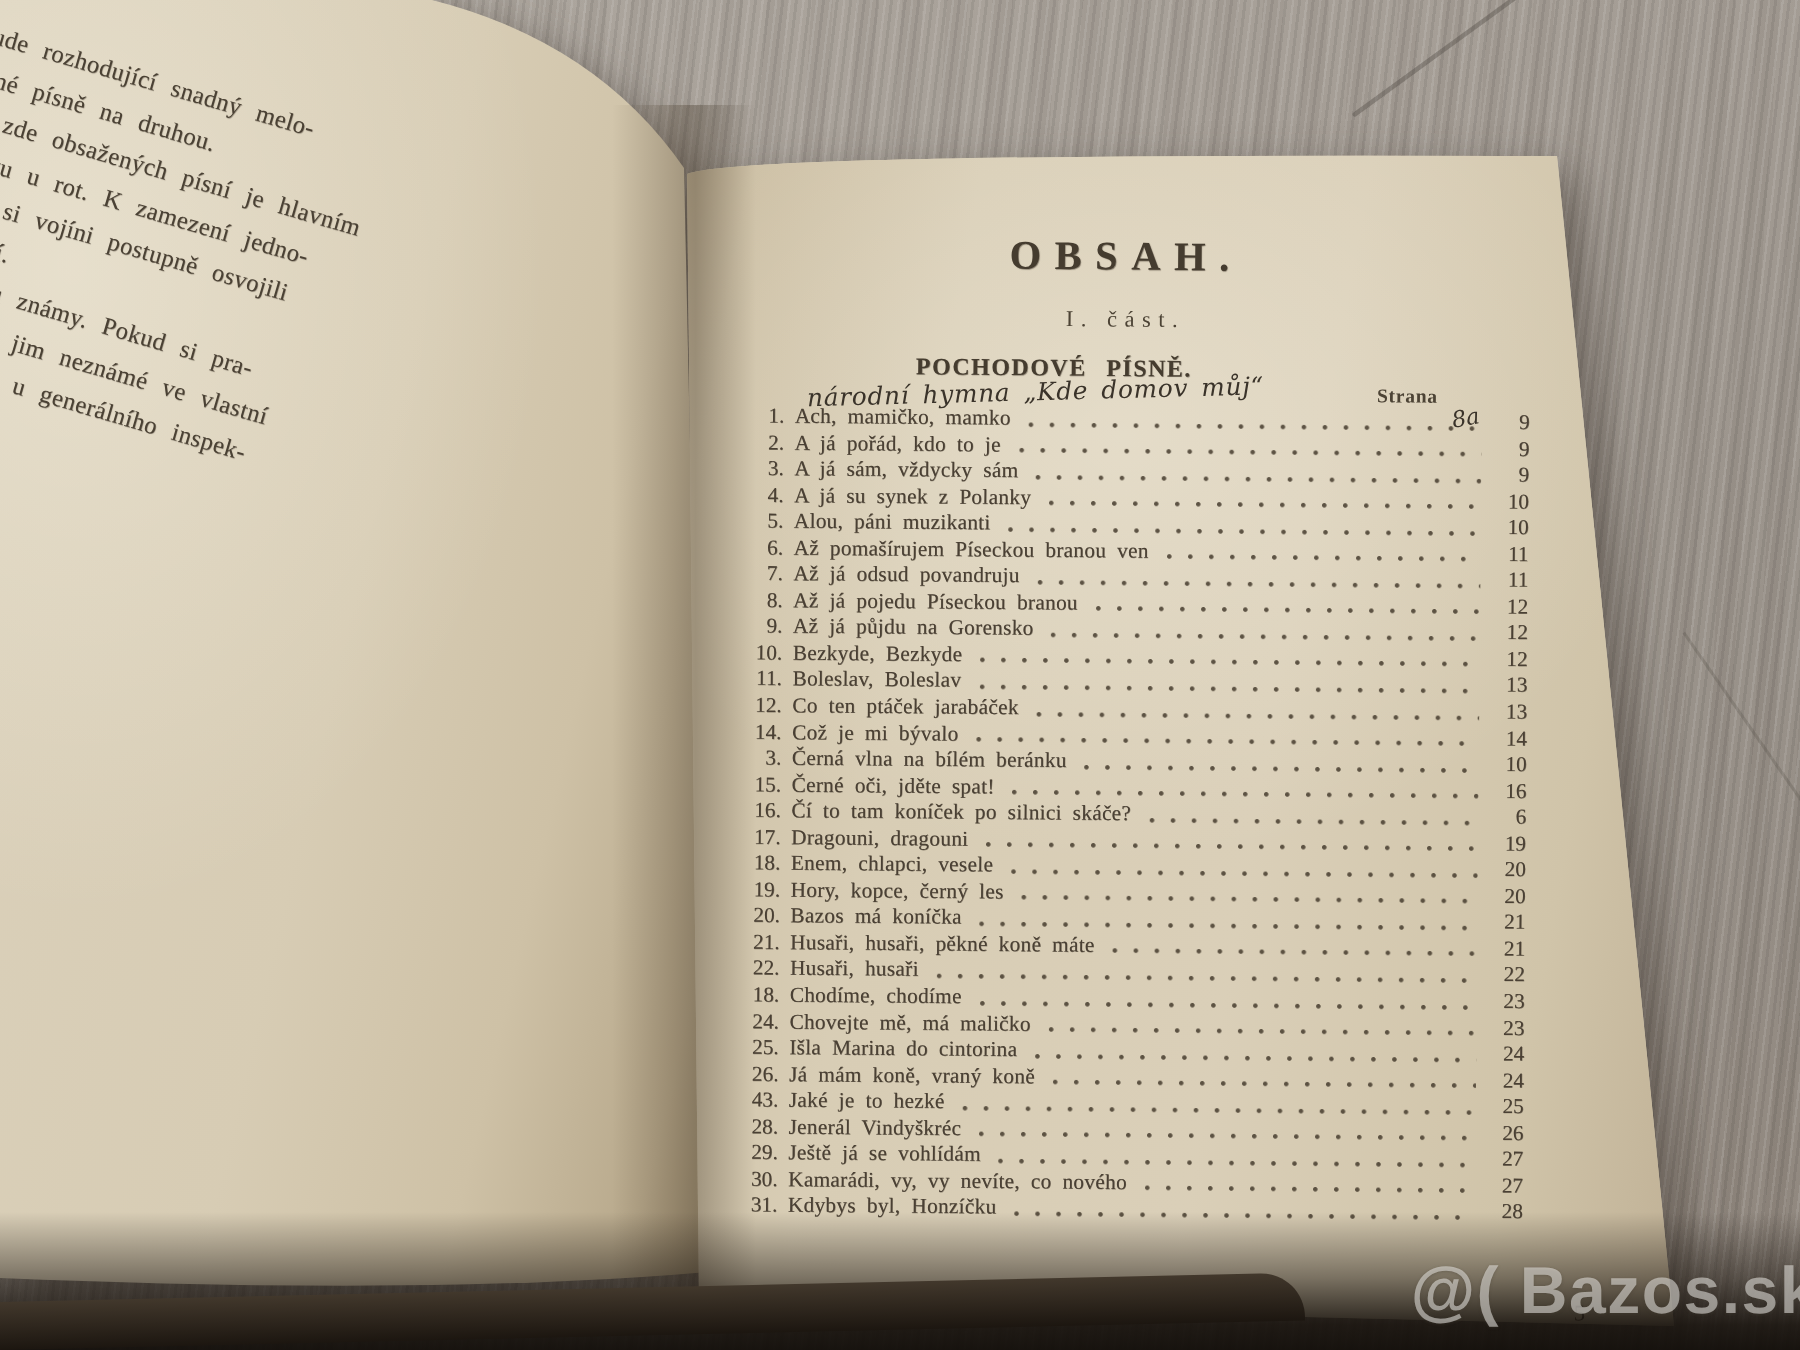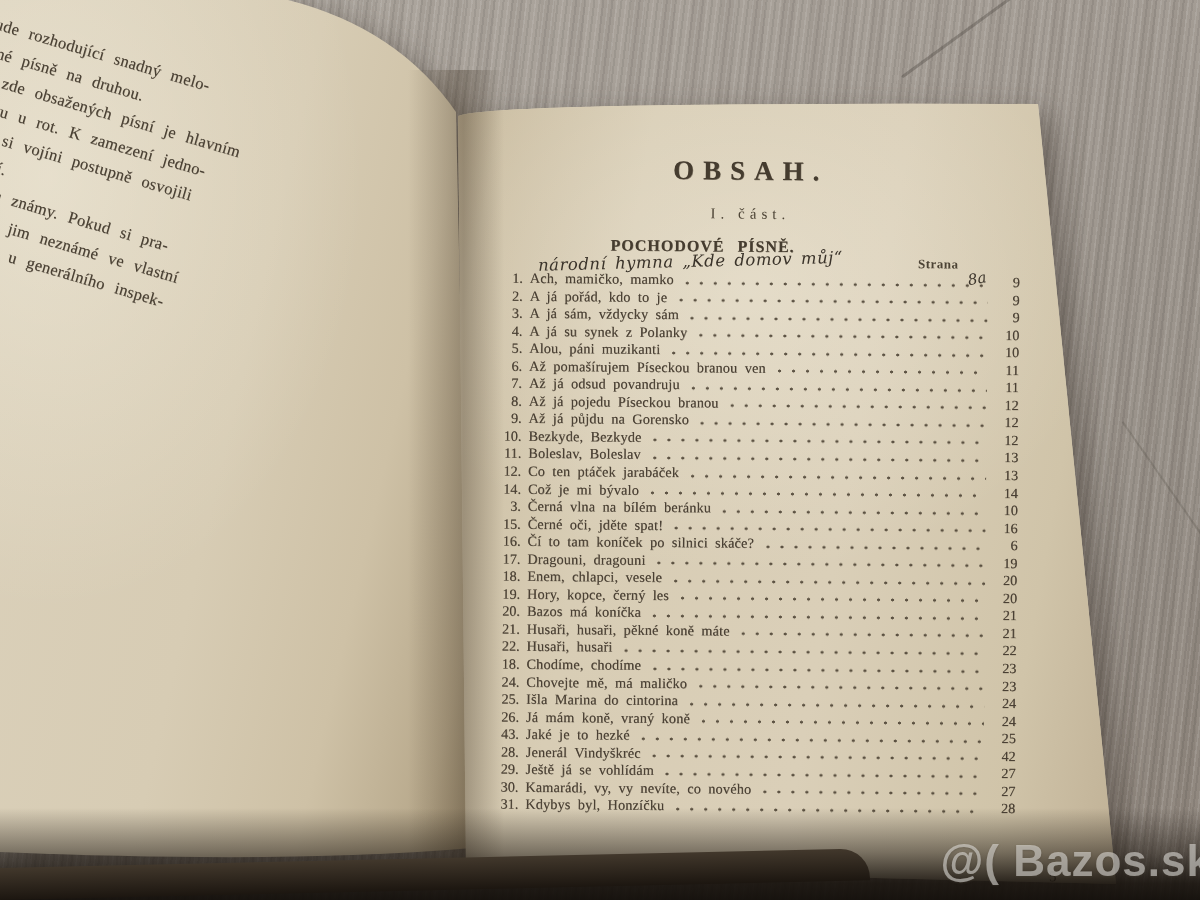--- a/index.html
+++ b/index.html
@@ -270,21 +270,21 @@
           <div class="trow">
             <span class="num">43.</span>
             <span class="ttl">Jaké je to hezké</span>
             <span class="leader"></span>
             <span class="pg">25</span>
           </div>
           <div class="trow">
             <span class="num">28.</span>
             <span class="ttl">Jenerál Vindyškréc</span>
             <span class="leader"></span>
-            <span class="pg">42</span>
+            <span class="pg">26</span>
           </div>
           <div class="trow">
             <span class="num">29.</span>
             <span class="ttl">Ještě já se vohlídám</span>
             <span class="leader"></span>
             <span class="pg">27</span>
           </div>
           <div class="trow">
             <span class="num">30.</span>
             <span class="ttl">Kamarádi, vy, vy nevíte, co nového</span>

